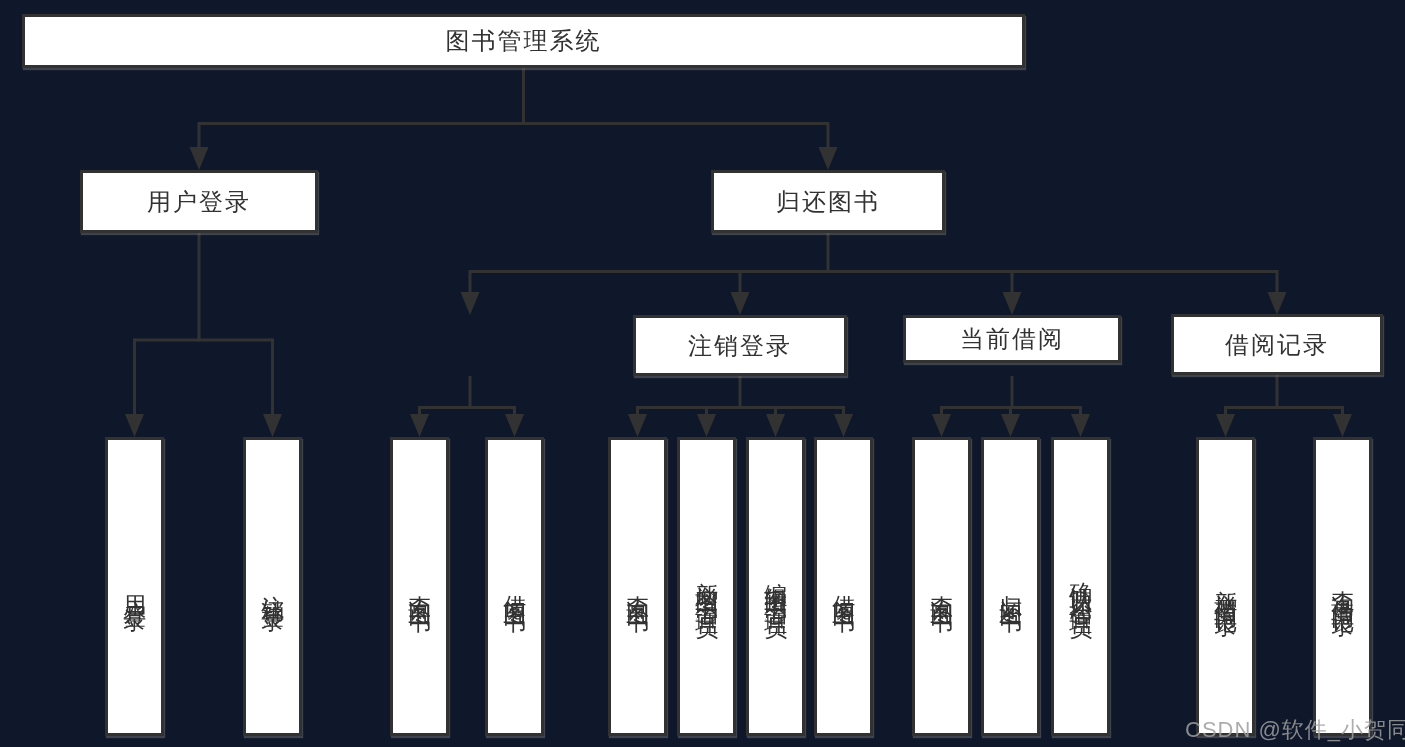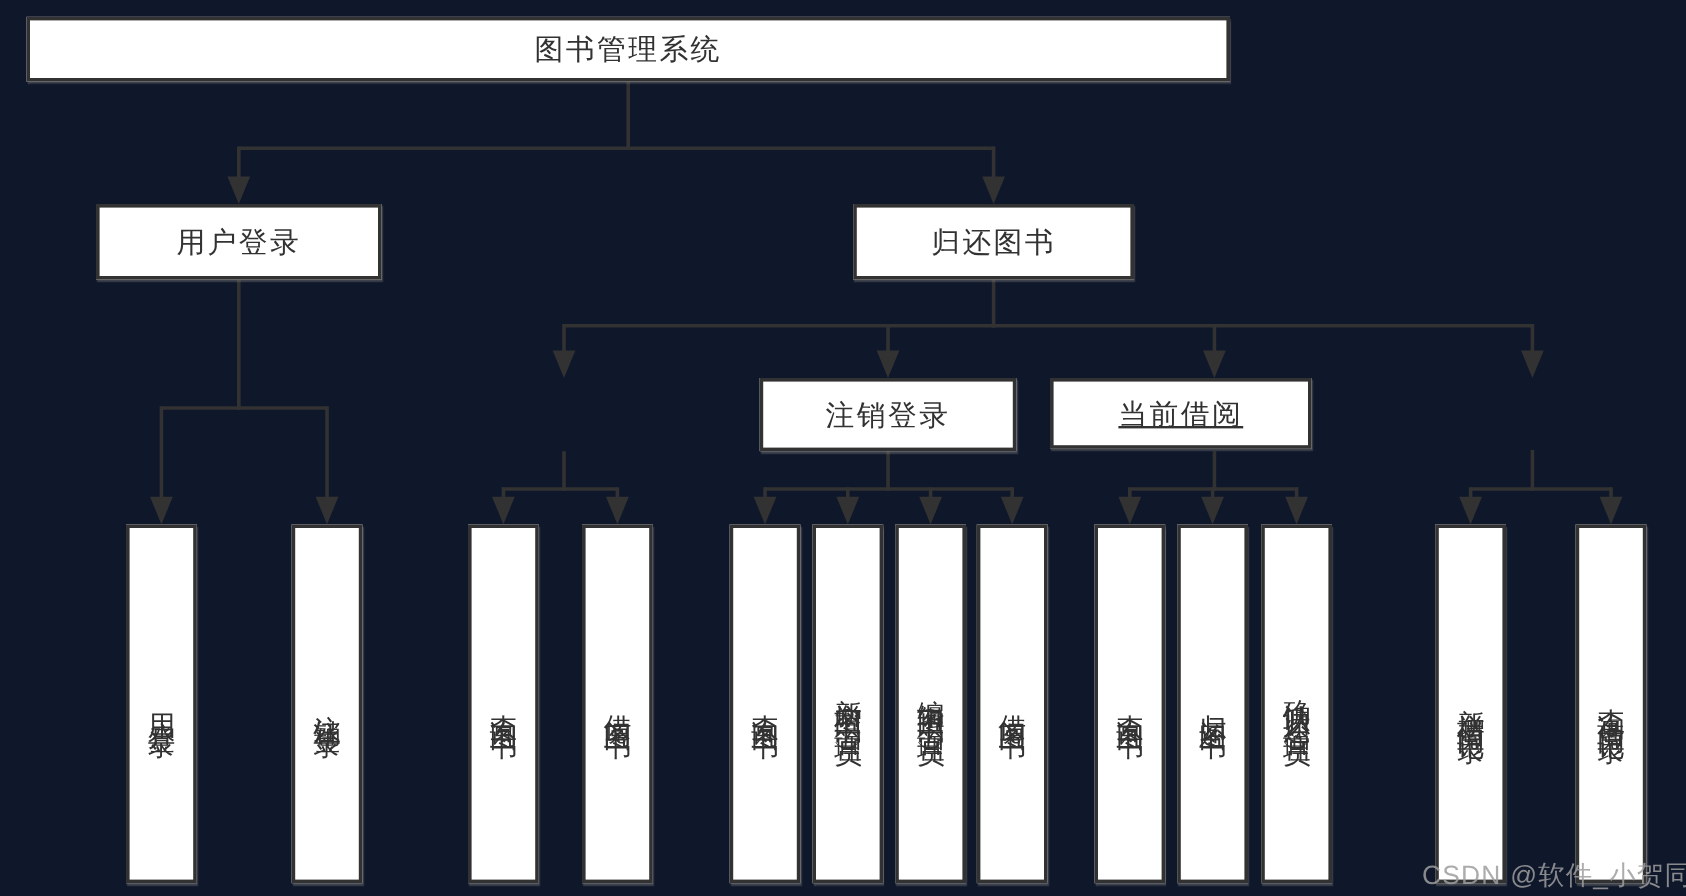--- a/index.html
+++ b/index.html
@@ -22,21 +22,21 @@
   .leaf .vtxt {
     writing-mode:vertical-lr; text-orientation:mixed;
     letter-spacing:5px; line-height:1.1; white-space:nowrap;
   }
   
   #b-root    { left:22px;   top:14px;  width:1003px; height:54px; }
   #b-user    { left:80px;   top:170px; width:238px;  height:63px; }
   #b-mgmt    { left:711px;  top:170px; width:234px;  height:63px; }
   #b-rec     { left:363px;  top:315px; width:215px;  height:61px; }
   #b-borrow  { left:633px;  top:315px; width:214px;  height:61px; }
-  #b-current { left:875px;  top:315px; width:218px;  height:59px;text-decoration:underline; }
+  #b-current { left:903px;  top:315px; width:218px;  height:48px; }
   #b-records { left:1171px; top:314px; width:212px;  height:61px; }
   
   #l-user-login     { left:105px;  }
   #l-logout         { left:243px;  }
   #l-nr-query       { left:390px;  }
   #l-nr-borrow      { left:485px;  }
   #l-bb-query       { left:608px;  }
   #l-bb-add         { left:677px;  }
   #l-bb-edit        { left:746px;  }
   #l-bb-borrow      { left:814px;  }
@@ -120,20 +120,23 @@
   <div class="box hbox" id="b-mgmt">
     <span>归还图书</span>
   </div>
 
   <div class="box hbox" id="b-borrow">
     <span>注销登录</span>
   </div>
   <div class="box hbox" id="b-current">
     <span>当前借阅</span>
   </div>
+  <div class="box hbox" id="b-records">
+    <span>借阅记录</span>
+  </div>
 
   <div class="box leaf" id="l-user-login">
     <span class="vtxt">用户登录</span>
   </div>
   <div class="box leaf" id="l-logout">
     <span class="vtxt">注销登录</span>
   </div>
 
   <div class="box leaf" id="l-nr-query">
     <span class="vtxt">查询图书</span>

